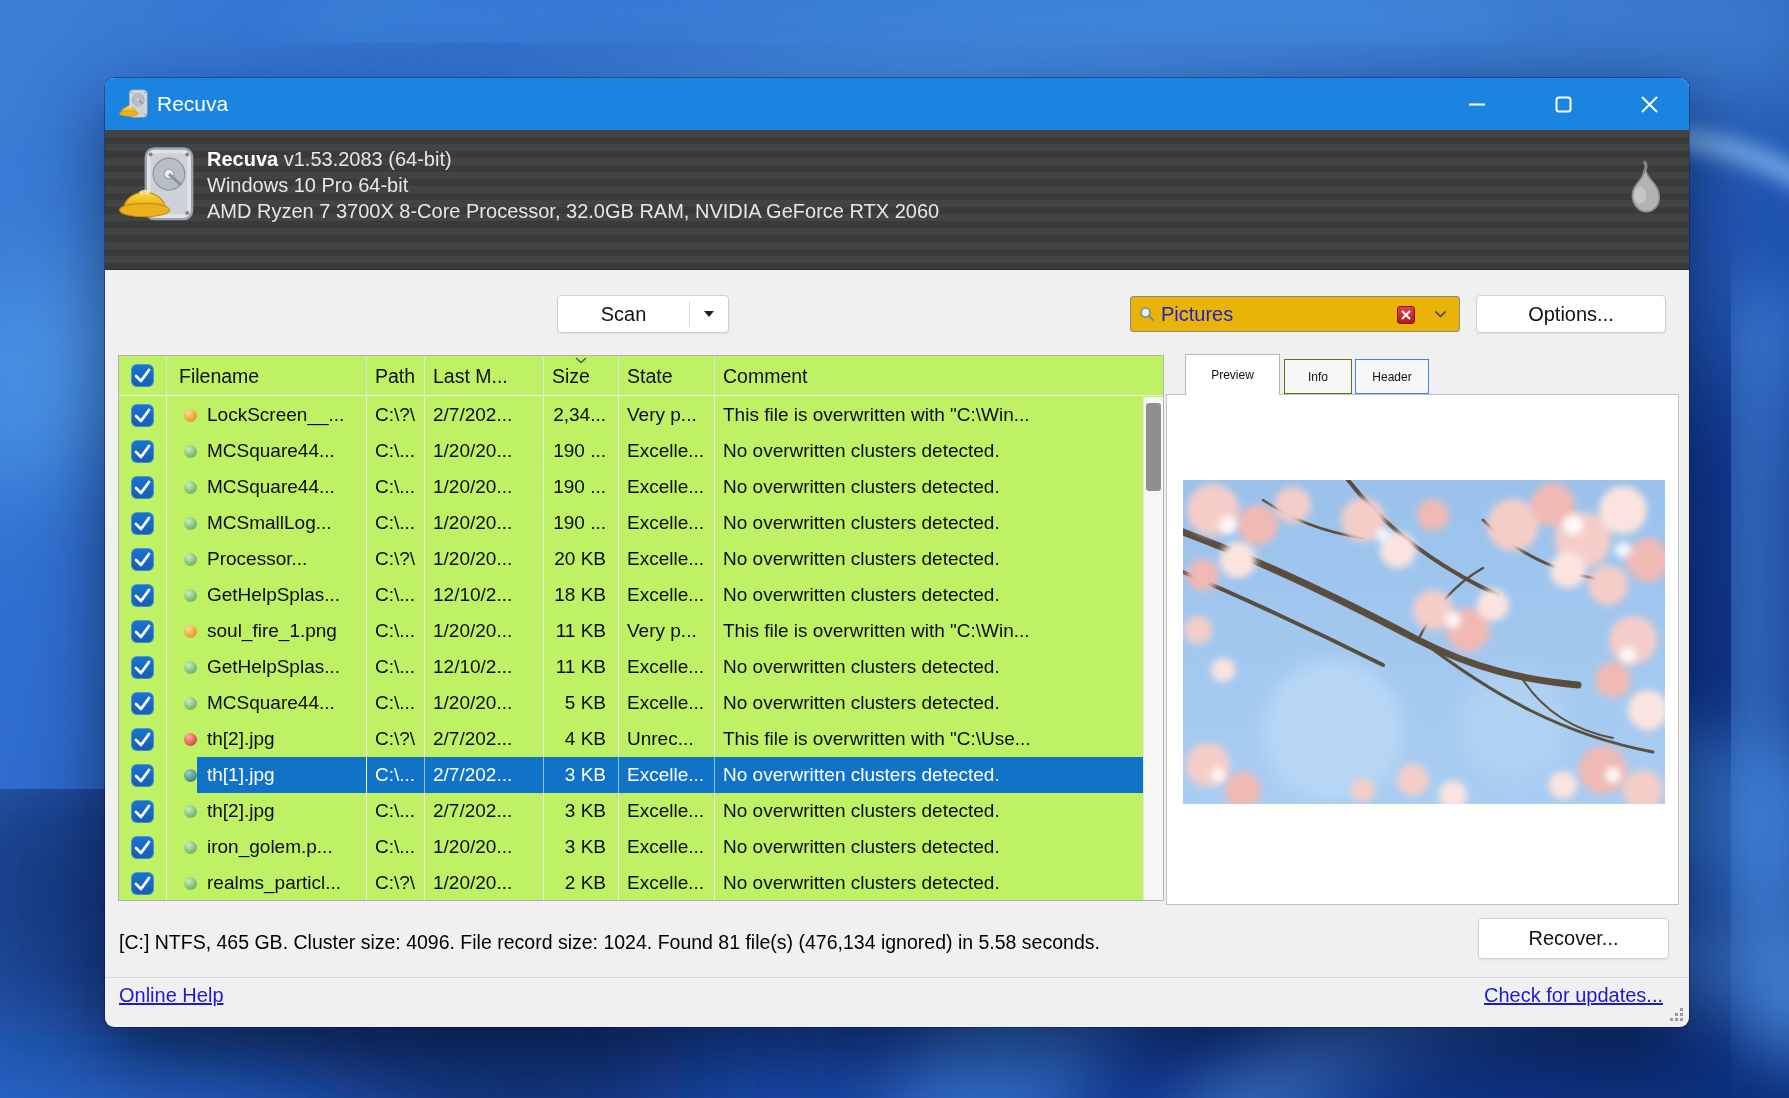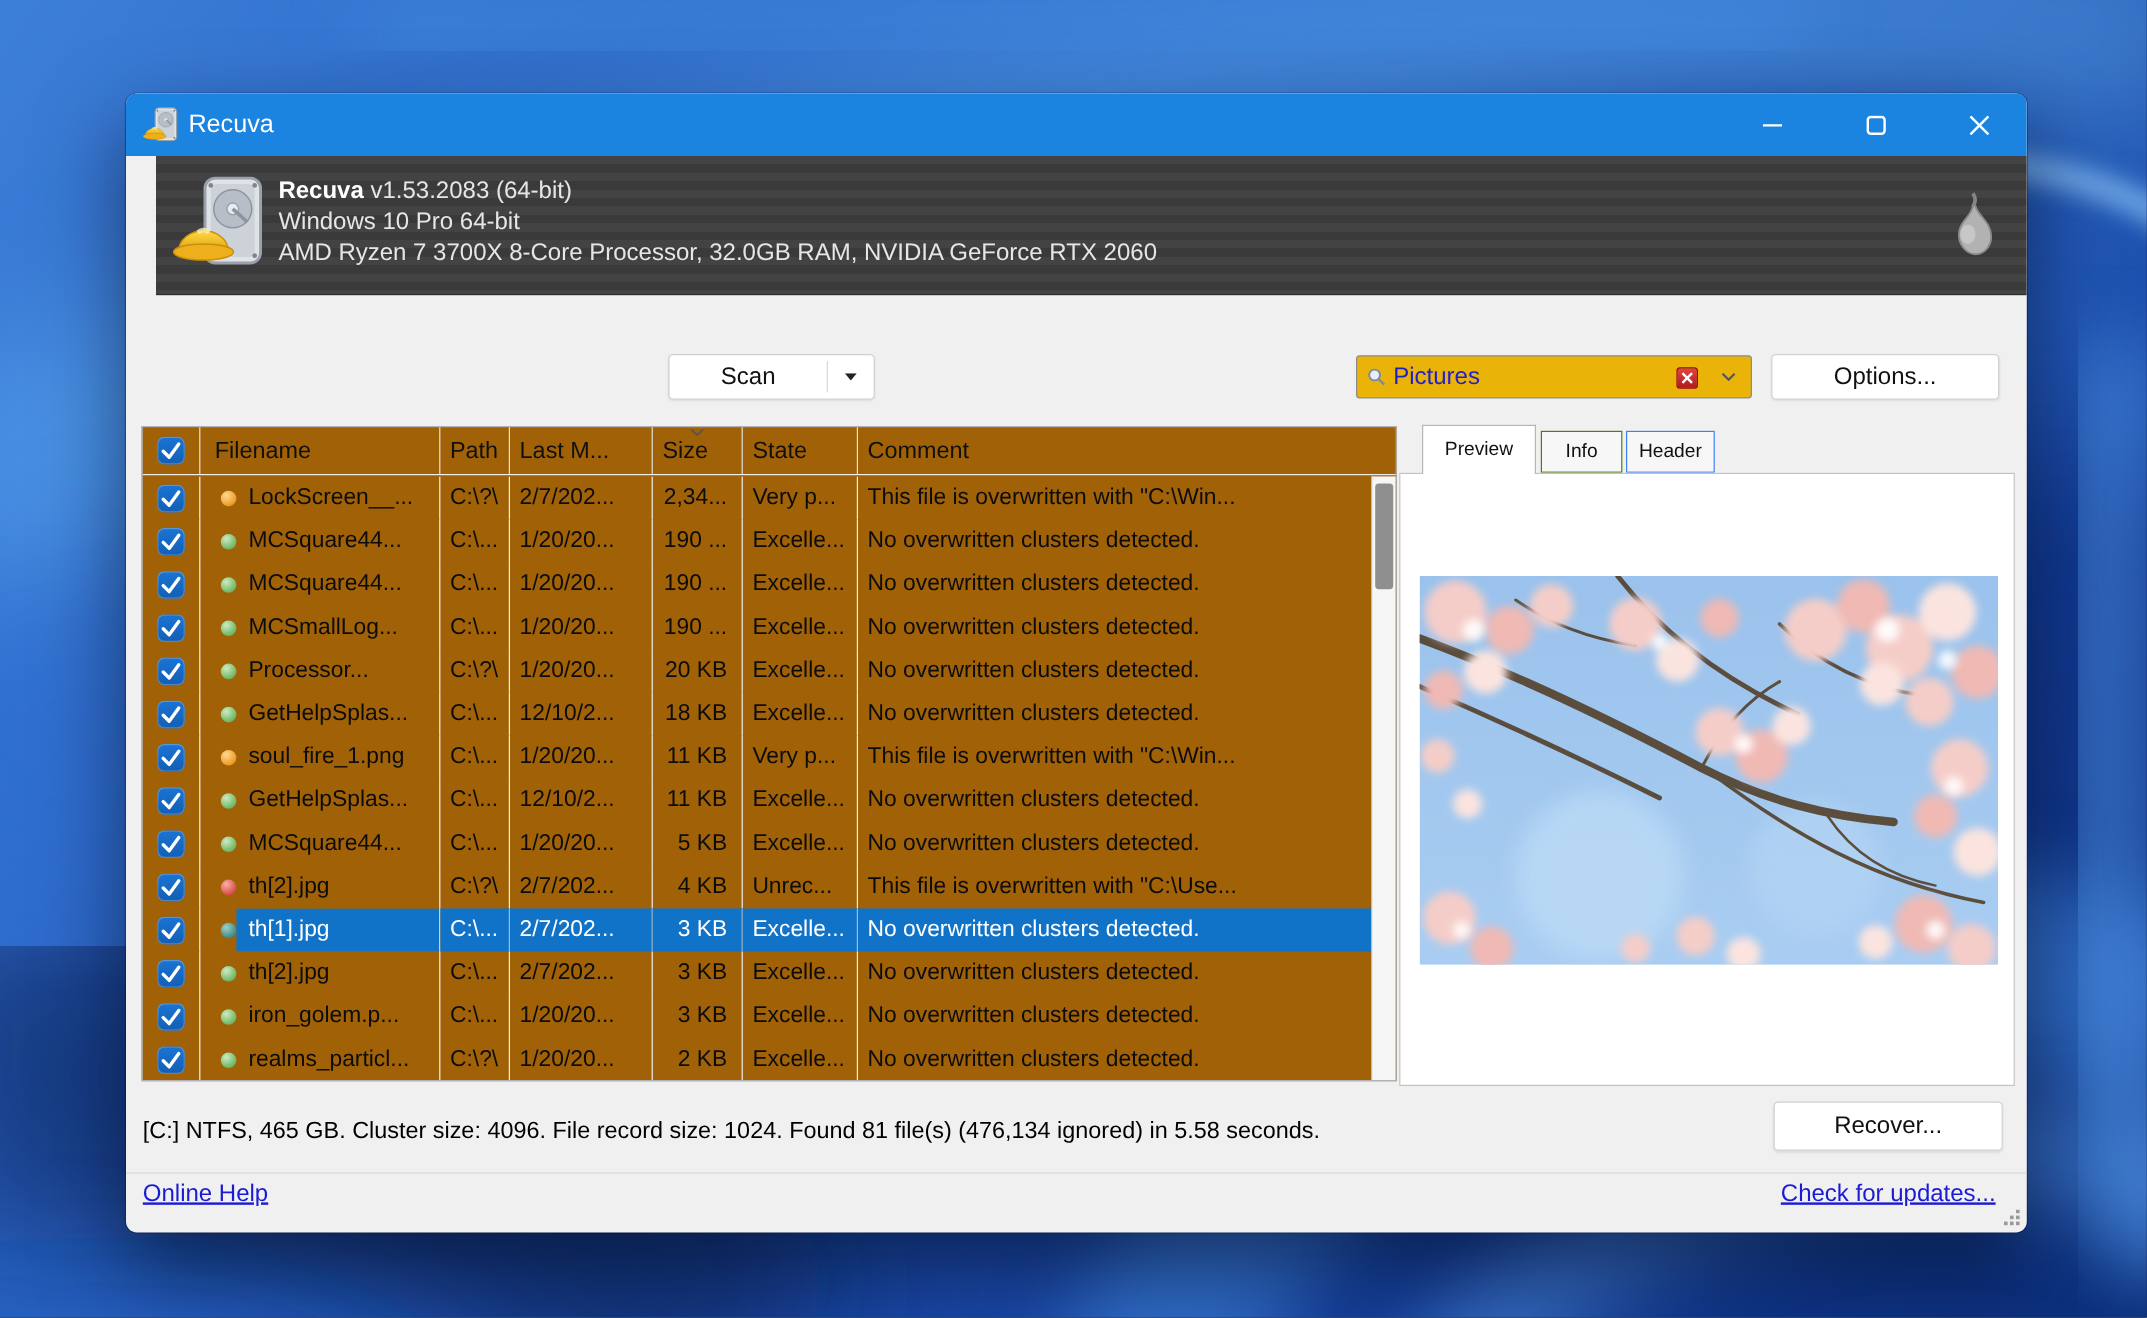--- a/index.html
+++ b/index.html
@@ -15,23 +15,23 @@
     box-shadow:0 30px 70px rgba(0,5,25,.55), 0 0 0 1px rgba(0,20,60,.35);}
 
   
   .titlebar{position:absolute;left:0;top:0;right:0;height:52px;background:#1b84e0;}
   .titlebar .app-ic{position:absolute;left:14px;top:11px;width:30px;height:30px;}
   .titlebar .title{position:absolute;left:52px;top:0;line-height:52px;color:#fff;font-size:21px;}
   .winbtn{position:absolute;top:0;width:52px;height:52px;display:flex;align-items:center;justify-content:center;}
   .btn-min{right:186px;}.btn-max{right:100px;}.btn-close{right:14px;}
 
   
-  .banner{position:absolute;left:0;top:52px;right:0;height:116px;color:#e6e6e6;
+  .banner{position:absolute;left:0;top:52px;right:0;height:140px;color:#e6e6e6;
     background:repeating-linear-gradient(180deg,#434343 0 7px,#3a3a3a 7px 14px);
-    border-bottom:1px solid #2e2e2e;margin-left:25px;}
+    border-bottom:1px solid #2e2e2e;}
   .banner .big-ic{position:absolute;left:14px;top:16px;width:78px;height:78px;}
   .banner .btext{position:absolute;left:102px;top:16px;font-size:20px;line-height:26px;}
   .banner .btext b{color:#fff;}
   .banner .pear{position:absolute;right:26px;top:28px;width:42px;height:58px;opacity:.95;}
 
   
   .drive-select{position:absolute;left:15px;top:217px;width:520px;height:38px;background:#fff;
     border:1px solid #9a9a9a;border-radius:4px;display:flex;align-items:center;}
   .drive-select .dico{margin-left:10px;width:28px;height:22px;}
   .drive-select .dlabel{margin-left:12px;font-size:20px;color:#111;}
@@ -46,21 +46,21 @@
   .search-box .mag{margin-left:8px;}
   .search-box .sval{margin-left:6px;font-size:20px;color:#2121cc;}
   .search-box .clearx{position:absolute;right:44px;top:9px;width:18px;height:18px;border-radius:3px;
     background:linear-gradient(#e24444,#b31a1a);border:1px solid #8d0f0f;display:flex;align-items:center;justify-content:center;}
   .search-box .chev{position:absolute;right:12px;}
   .btn{background:#fff;border:1px solid #d2d2d2;border-radius:4px;text-align:center;
     font-size:20px;color:#111;box-shadow:0 1px 2px rgba(0,0,0,.08);}
   .options-btn{position:absolute;left:1371px;top:217px;width:190px;height:38px;line-height:36px;}
 
   
-  .table-panel{position:absolute;left:13px;top:277px;width:1046px;height:546px;background:#a16207;
+  .table-panel{position:absolute;left:13px;top:277px;width:1046px;height:546px;background:#bef264;
     border:1px solid #b2b2b2;}
   .t-header{display:grid;grid-template-columns:48px 200px 58px 119px 75px 96px 1fr;height:40px;
     border-bottom:1px solid #ececec;}
   .t-header .hc{line-height:40px;font-size:19.5px;color:#101010;padding-left:8px;border-right:1px solid #e2e2e2;
     white-space:nowrap;overflow:hidden;position:relative;}
   .t-header .hc:last-child{border-right:none;}
   .t-header .hc.h-check{display:flex;align-items:center;justify-content:center;padding:0;}
   .t-header .hc.h-fname{padding-left:12px;}
   .t-header .hc.h-size{text-align:right;padding-right:30px;}
   .t-header .sortcaret{position:absolute;top:1px;left:50%;margin-left:-6px;}
@@ -79,21 +79,21 @@
   .dot-teal  {background:radial-gradient(circle at 35% 30%,#9ed0cc,#4d948e 60%,#2f6e68);}
   .fn{flex:1;height:36px;line-height:36px;font-size:19px;color:#0c0c0c;padding-left:10px;
     white-space:nowrap;overflow:hidden;}
   .trow.sel .cellbg{background:#1173c8;color:#fff;border-right-color:rgba(255,255,255,.55);}
   .cbx{width:23px;height:23px;border-radius:6px;background:linear-gradient(#1a74d4,#135fb4);
     display:flex;align-items:center;justify-content:center;box-shadow:inset 0 0 0 1px rgba(255,255,255,.25);}
   .scrollbar{position:absolute;right:0;top:41px;bottom:0;width:20px;background:#f6f6f6;border-left:1px solid #e6e6e6;}
   .scrollbar .thumb{position:absolute;left:2px;top:6px;width:15px;height:88px;background:#8f8f8f;border-radius:3px;}
 
   
-  .tab{position:absolute;font-size:16px;color:#111;text-align:center;}
+  .tab{position:absolute;font-size:12px;color:#111;text-align:center;}
   .tab-active{left:1080px;top:276px;width:95px;height:41px;line-height:40px;background:#fff;
     border:1px solid #b6b6b6;border-bottom:none;z-index:3;}
   .tab-info{left:1179px;top:281px;width:68px;height:35px;line-height:34px;background:#f7f7f7;border:1px solid #4d7c0f;z-index:1;}
   .tab-header{left:1250px;top:281px;width:74px;height:35px;line-height:34px;background:#f7f7f7;border:1px solid #3b82f6;z-index:1;}
   .preview-panel{position:absolute;left:1061px;top:316px;width:513px;height:511px;background:#fff;
     border:1px solid #c2c2c2;z-index:2;}
   .preview-img{position:absolute;left:1078px;top:402px;width:482px;height:324px;z-index:4;}
   .preview-img svg{display:block;width:100%;height:100%;}
 
   

